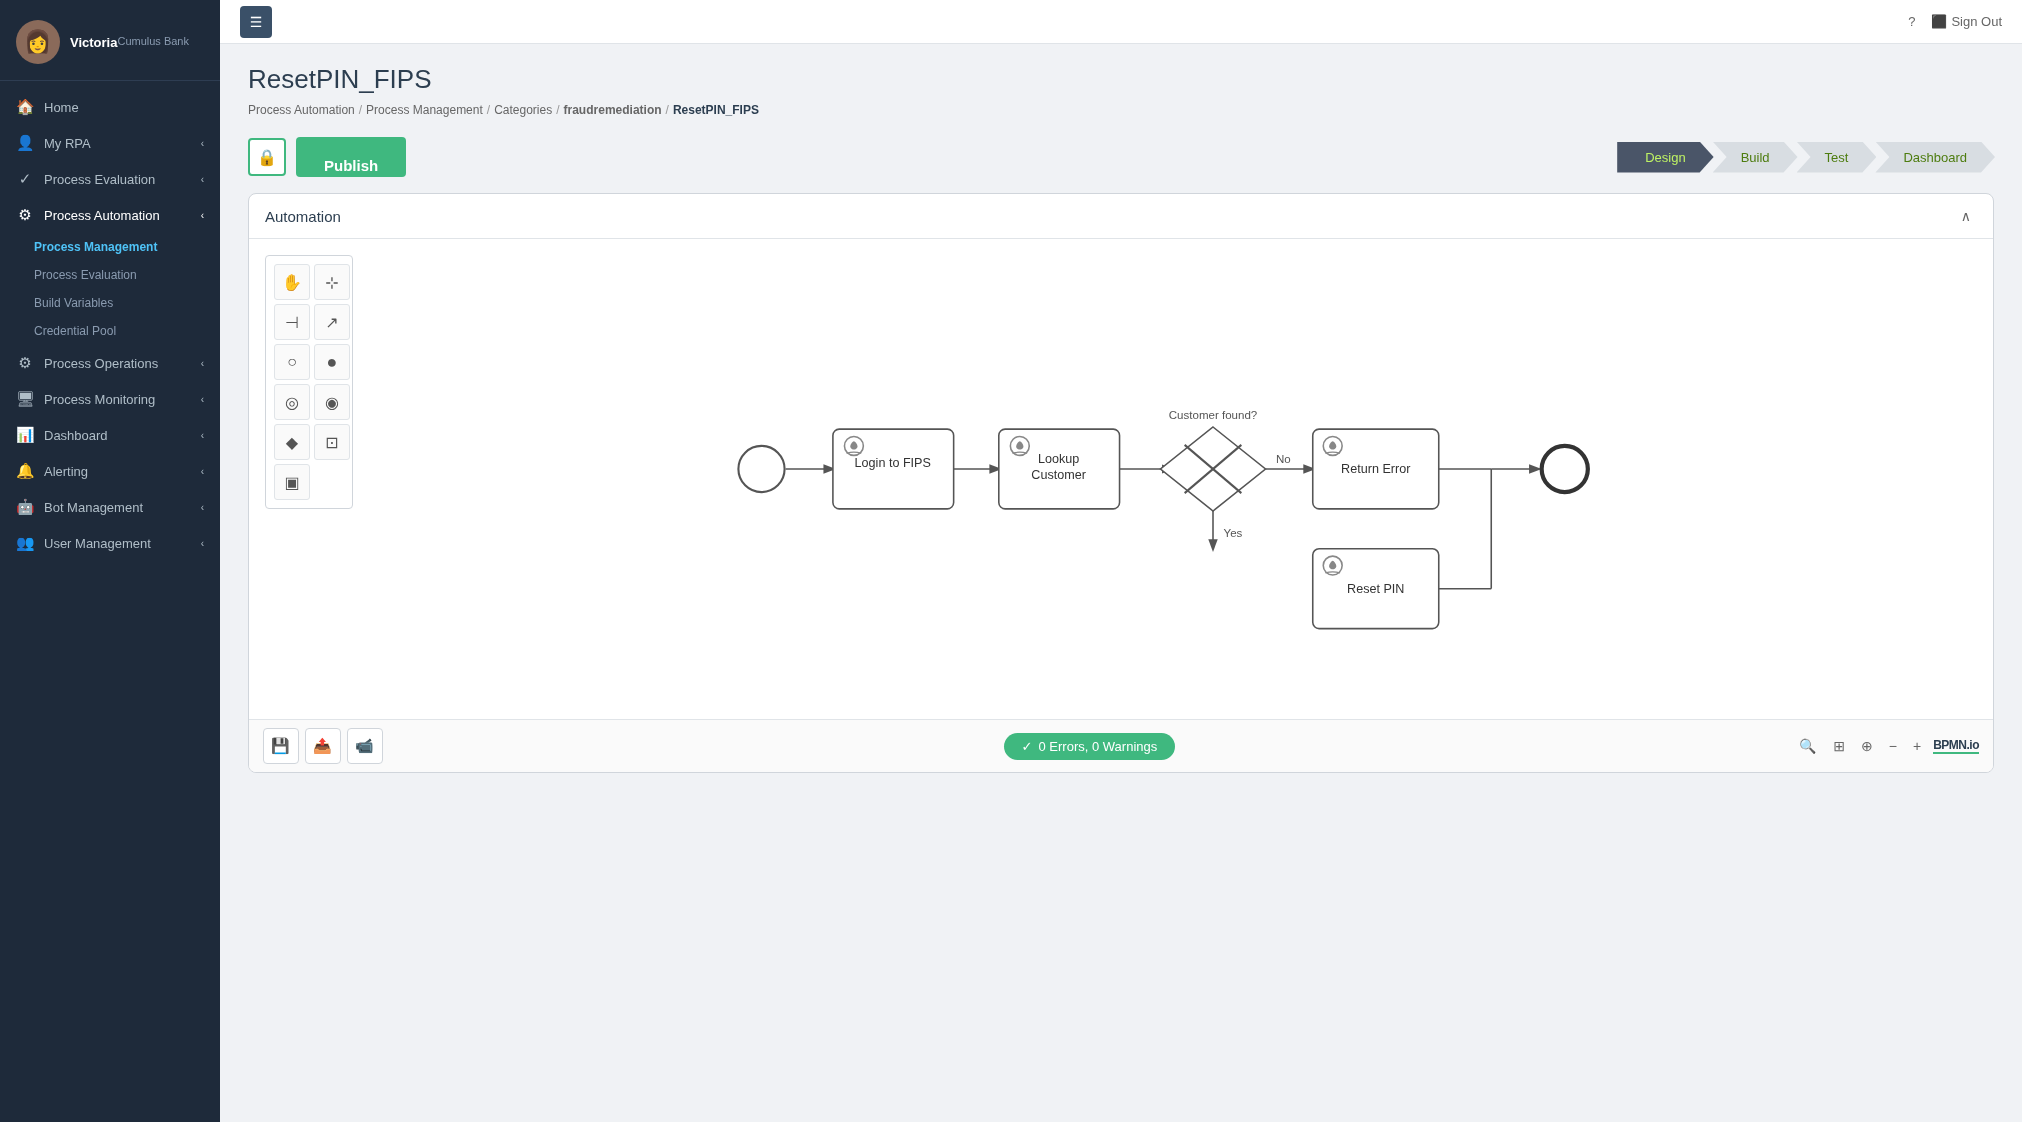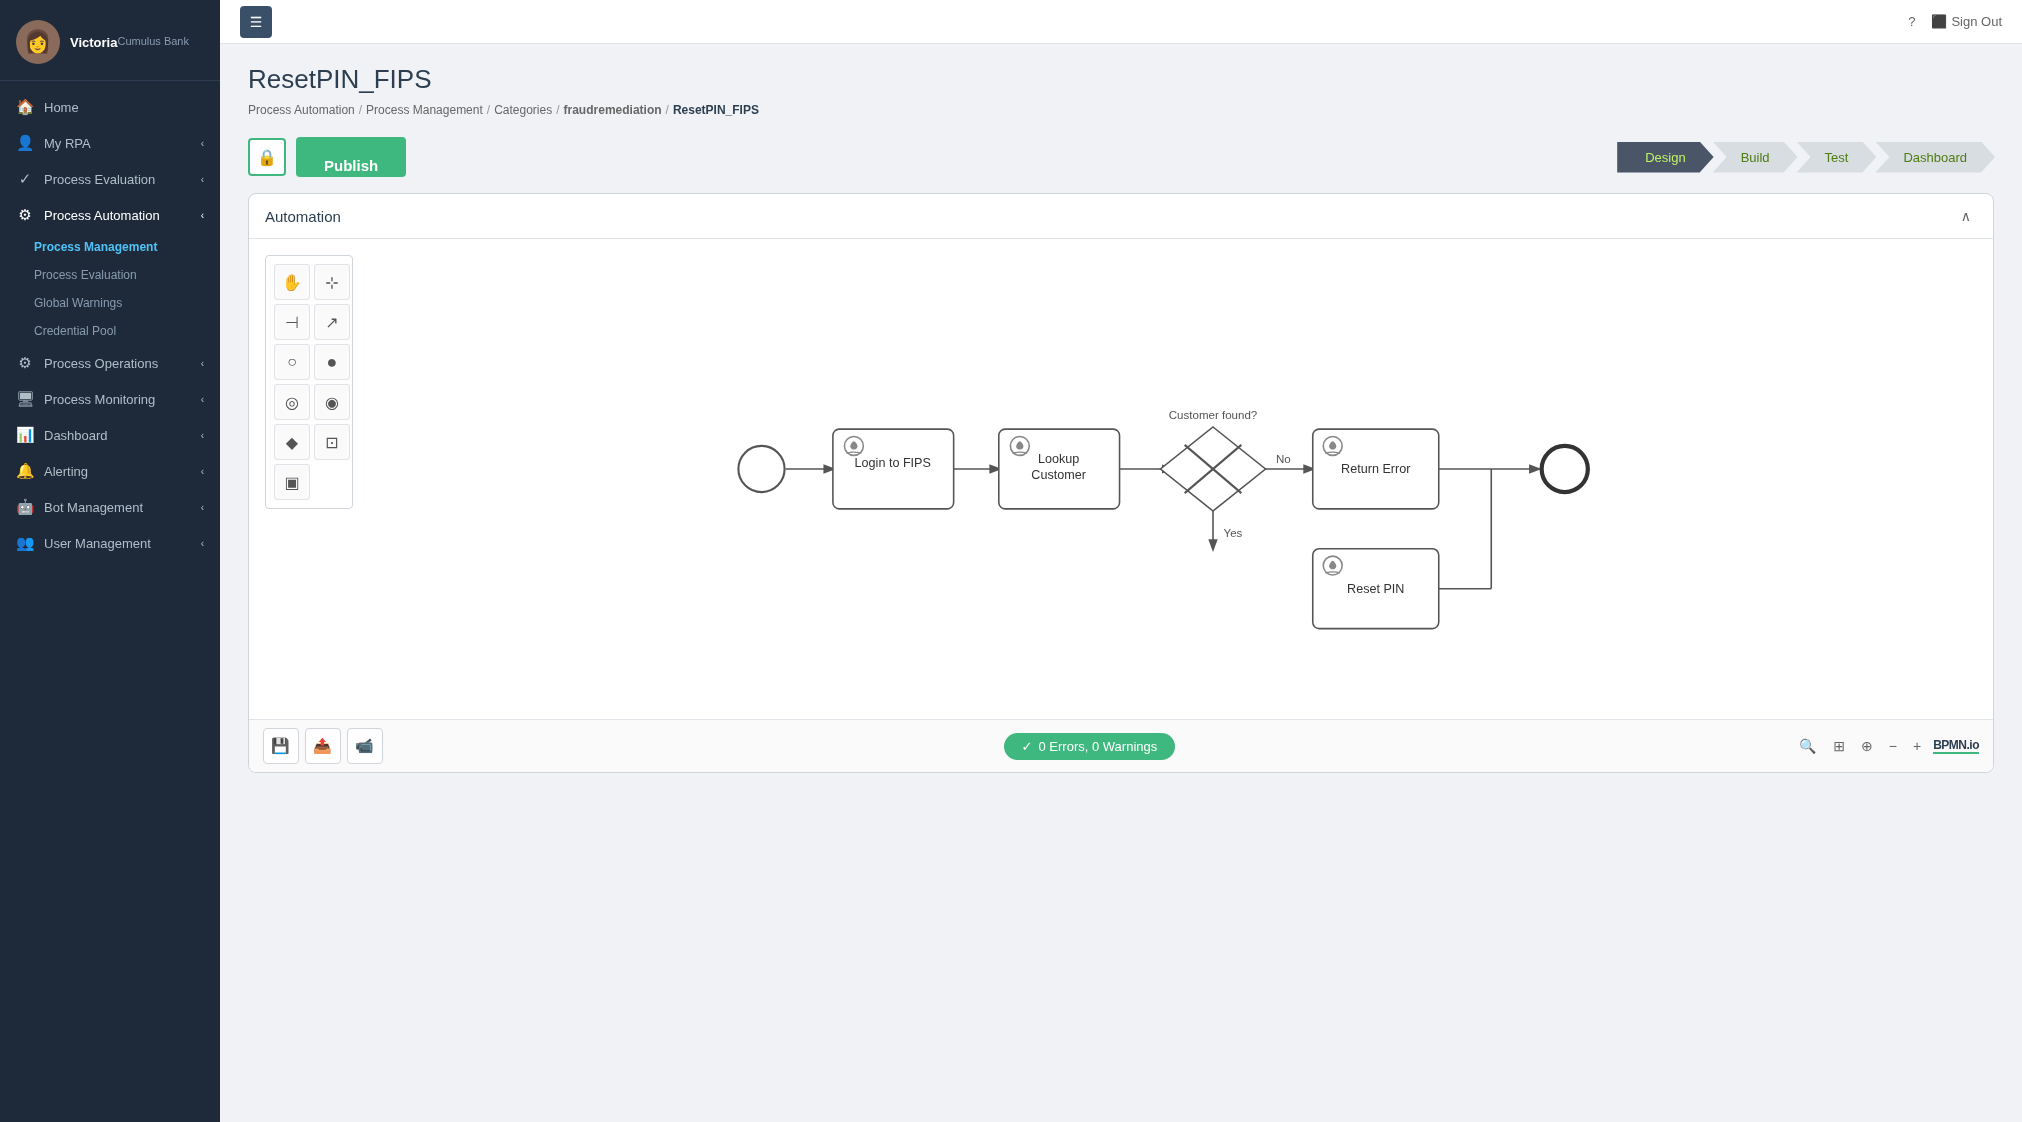--- a/index.html
+++ b/index.html
@@ -302,21 +302,21 @@
       <span class="chevron">‹</span>
     </div>
     <div class="nav-item active">
       <span class="nav-icon">⚙</span>
       <span>Process Automation</span>
       <span class="chevron">‹</span>
     </div>
     <div class="nav-sub">
       <div class="nav-sub-item active-sub">Process Management</div>
       <div class="nav-sub-item">Process Evaluation</div>
-      <div class="nav-sub-item">Global Warnings</div>
+      <div class="nav-sub-item">Build Variables</div>
       <div class="nav-sub-item">Credential Pool</div>
     </div>
     <div class="nav-item">
       <span class="nav-icon">⚙</span>
       <span>Process Operations</span>
       <span class="chevron">‹</span>
     </div>
     <div class="nav-item">
       <span class="nav-icon">🖥</span>
       <span>Process Monitoring</span>

